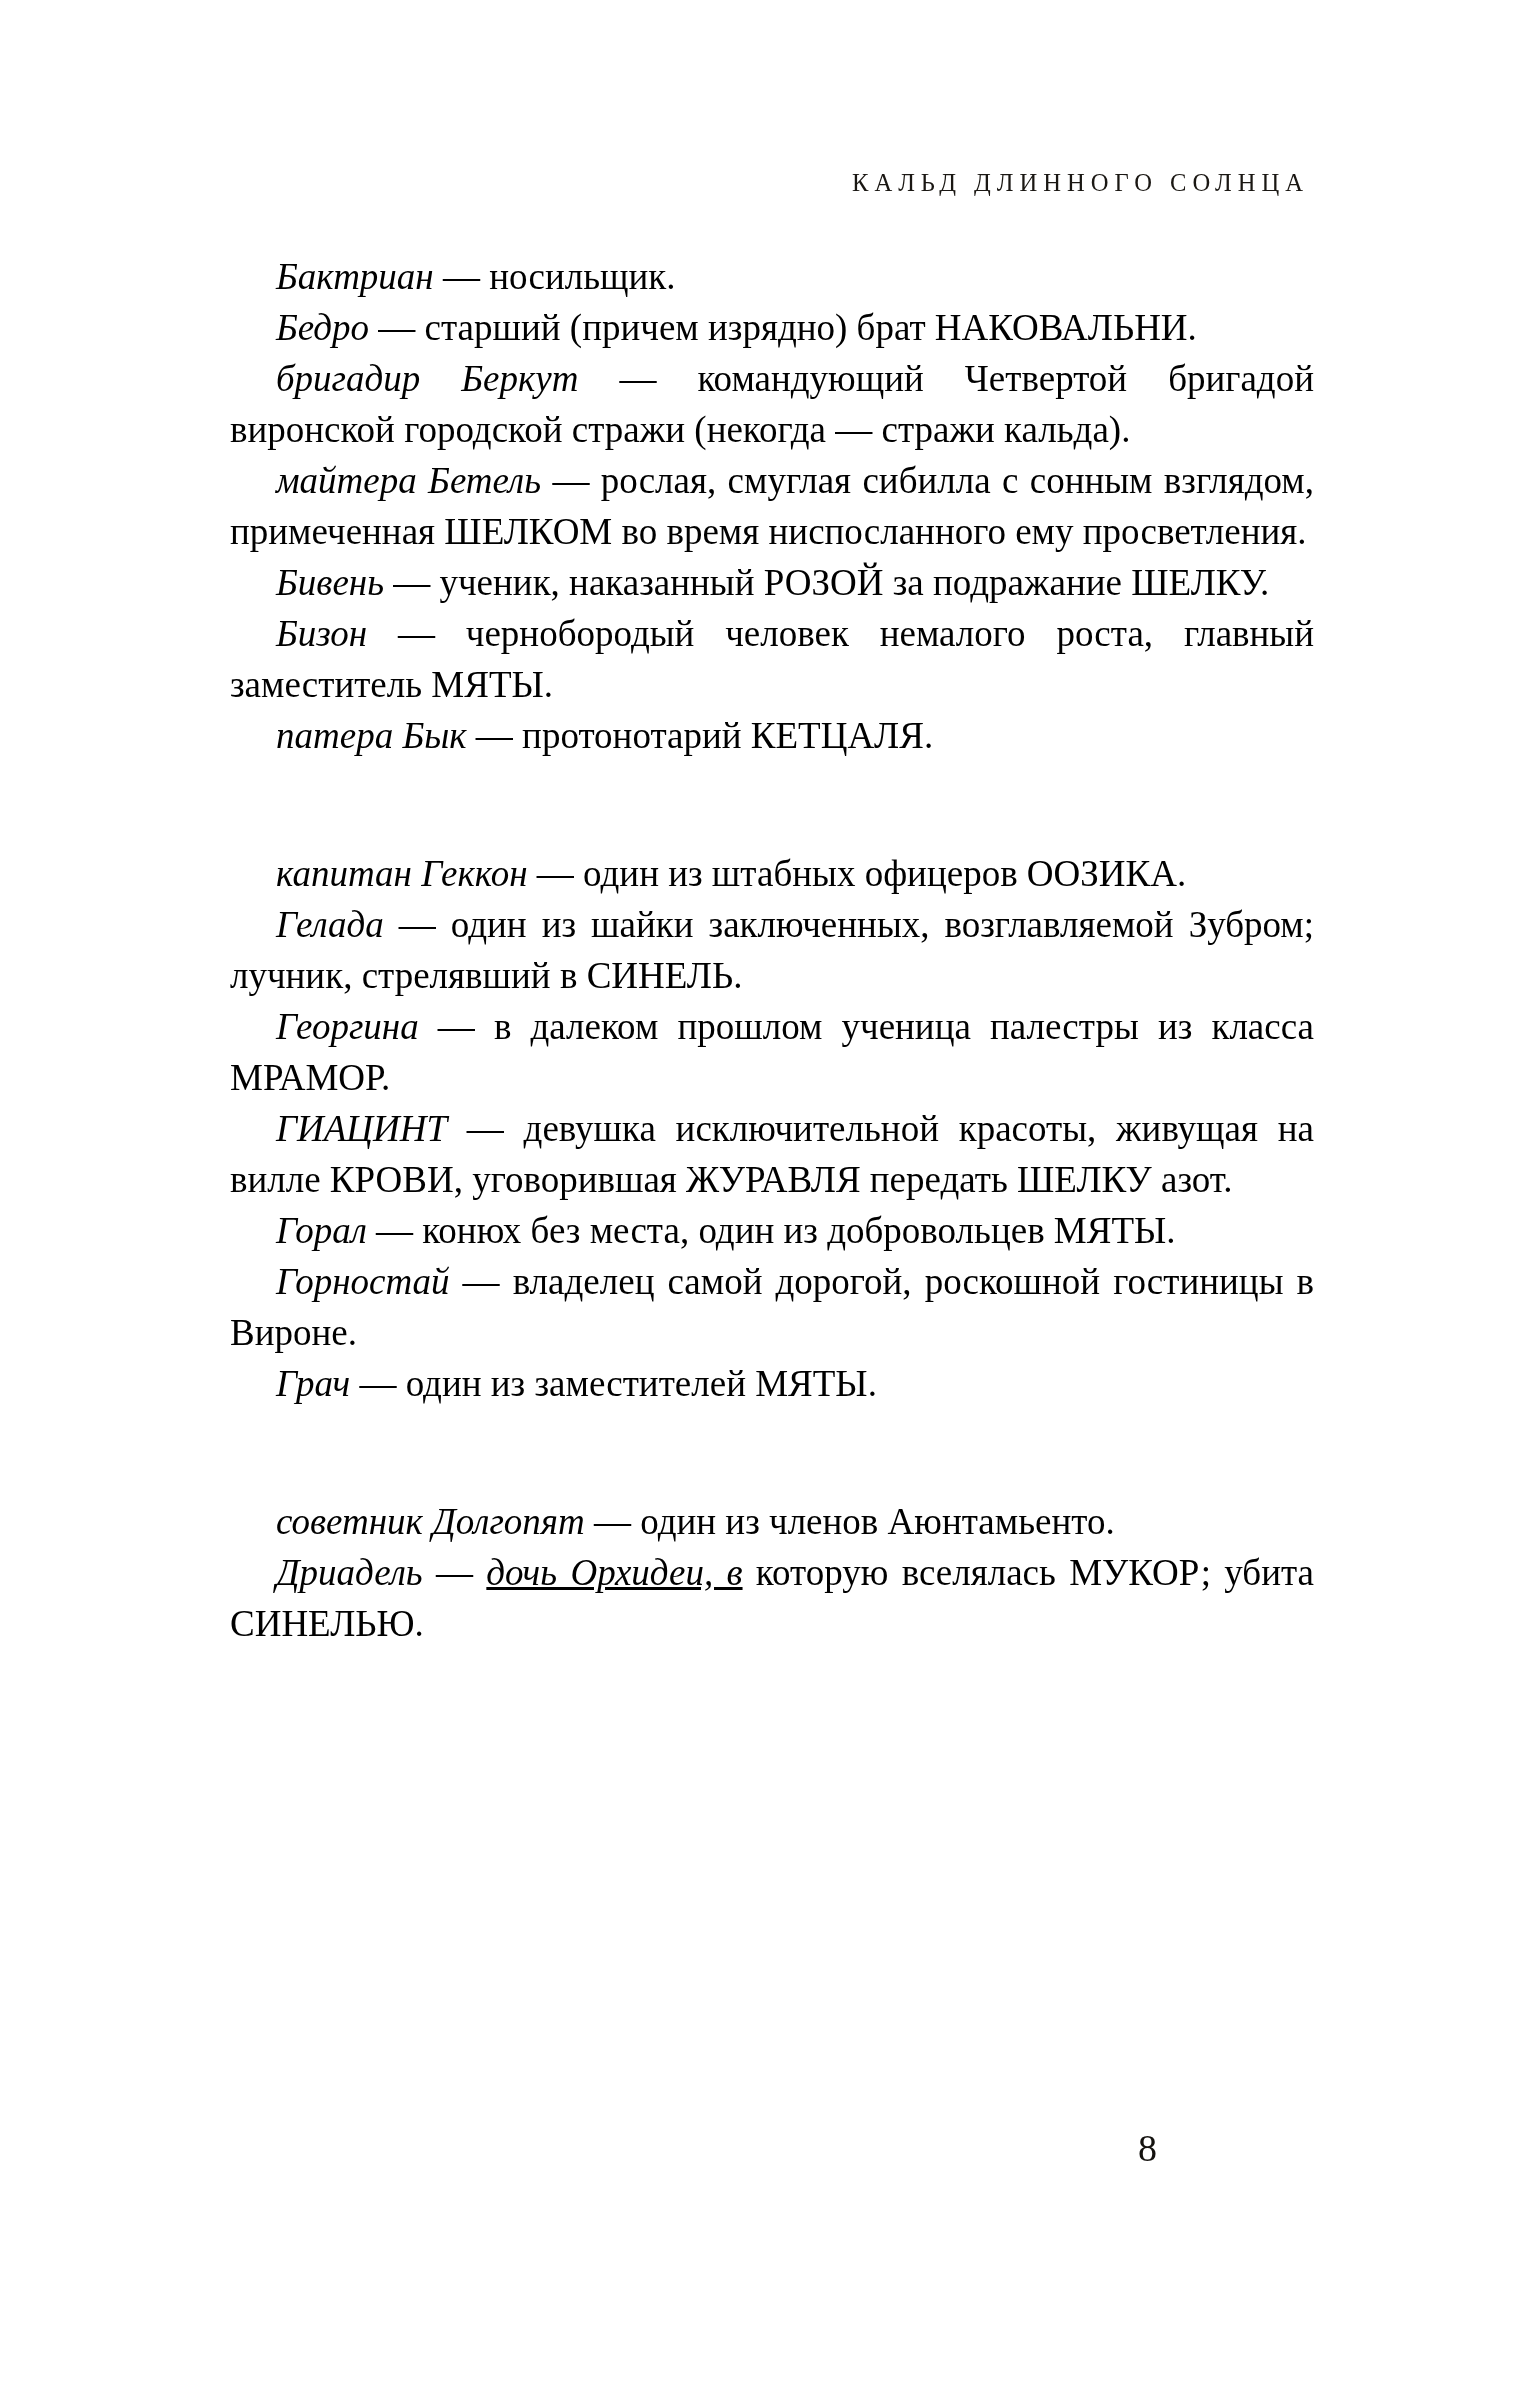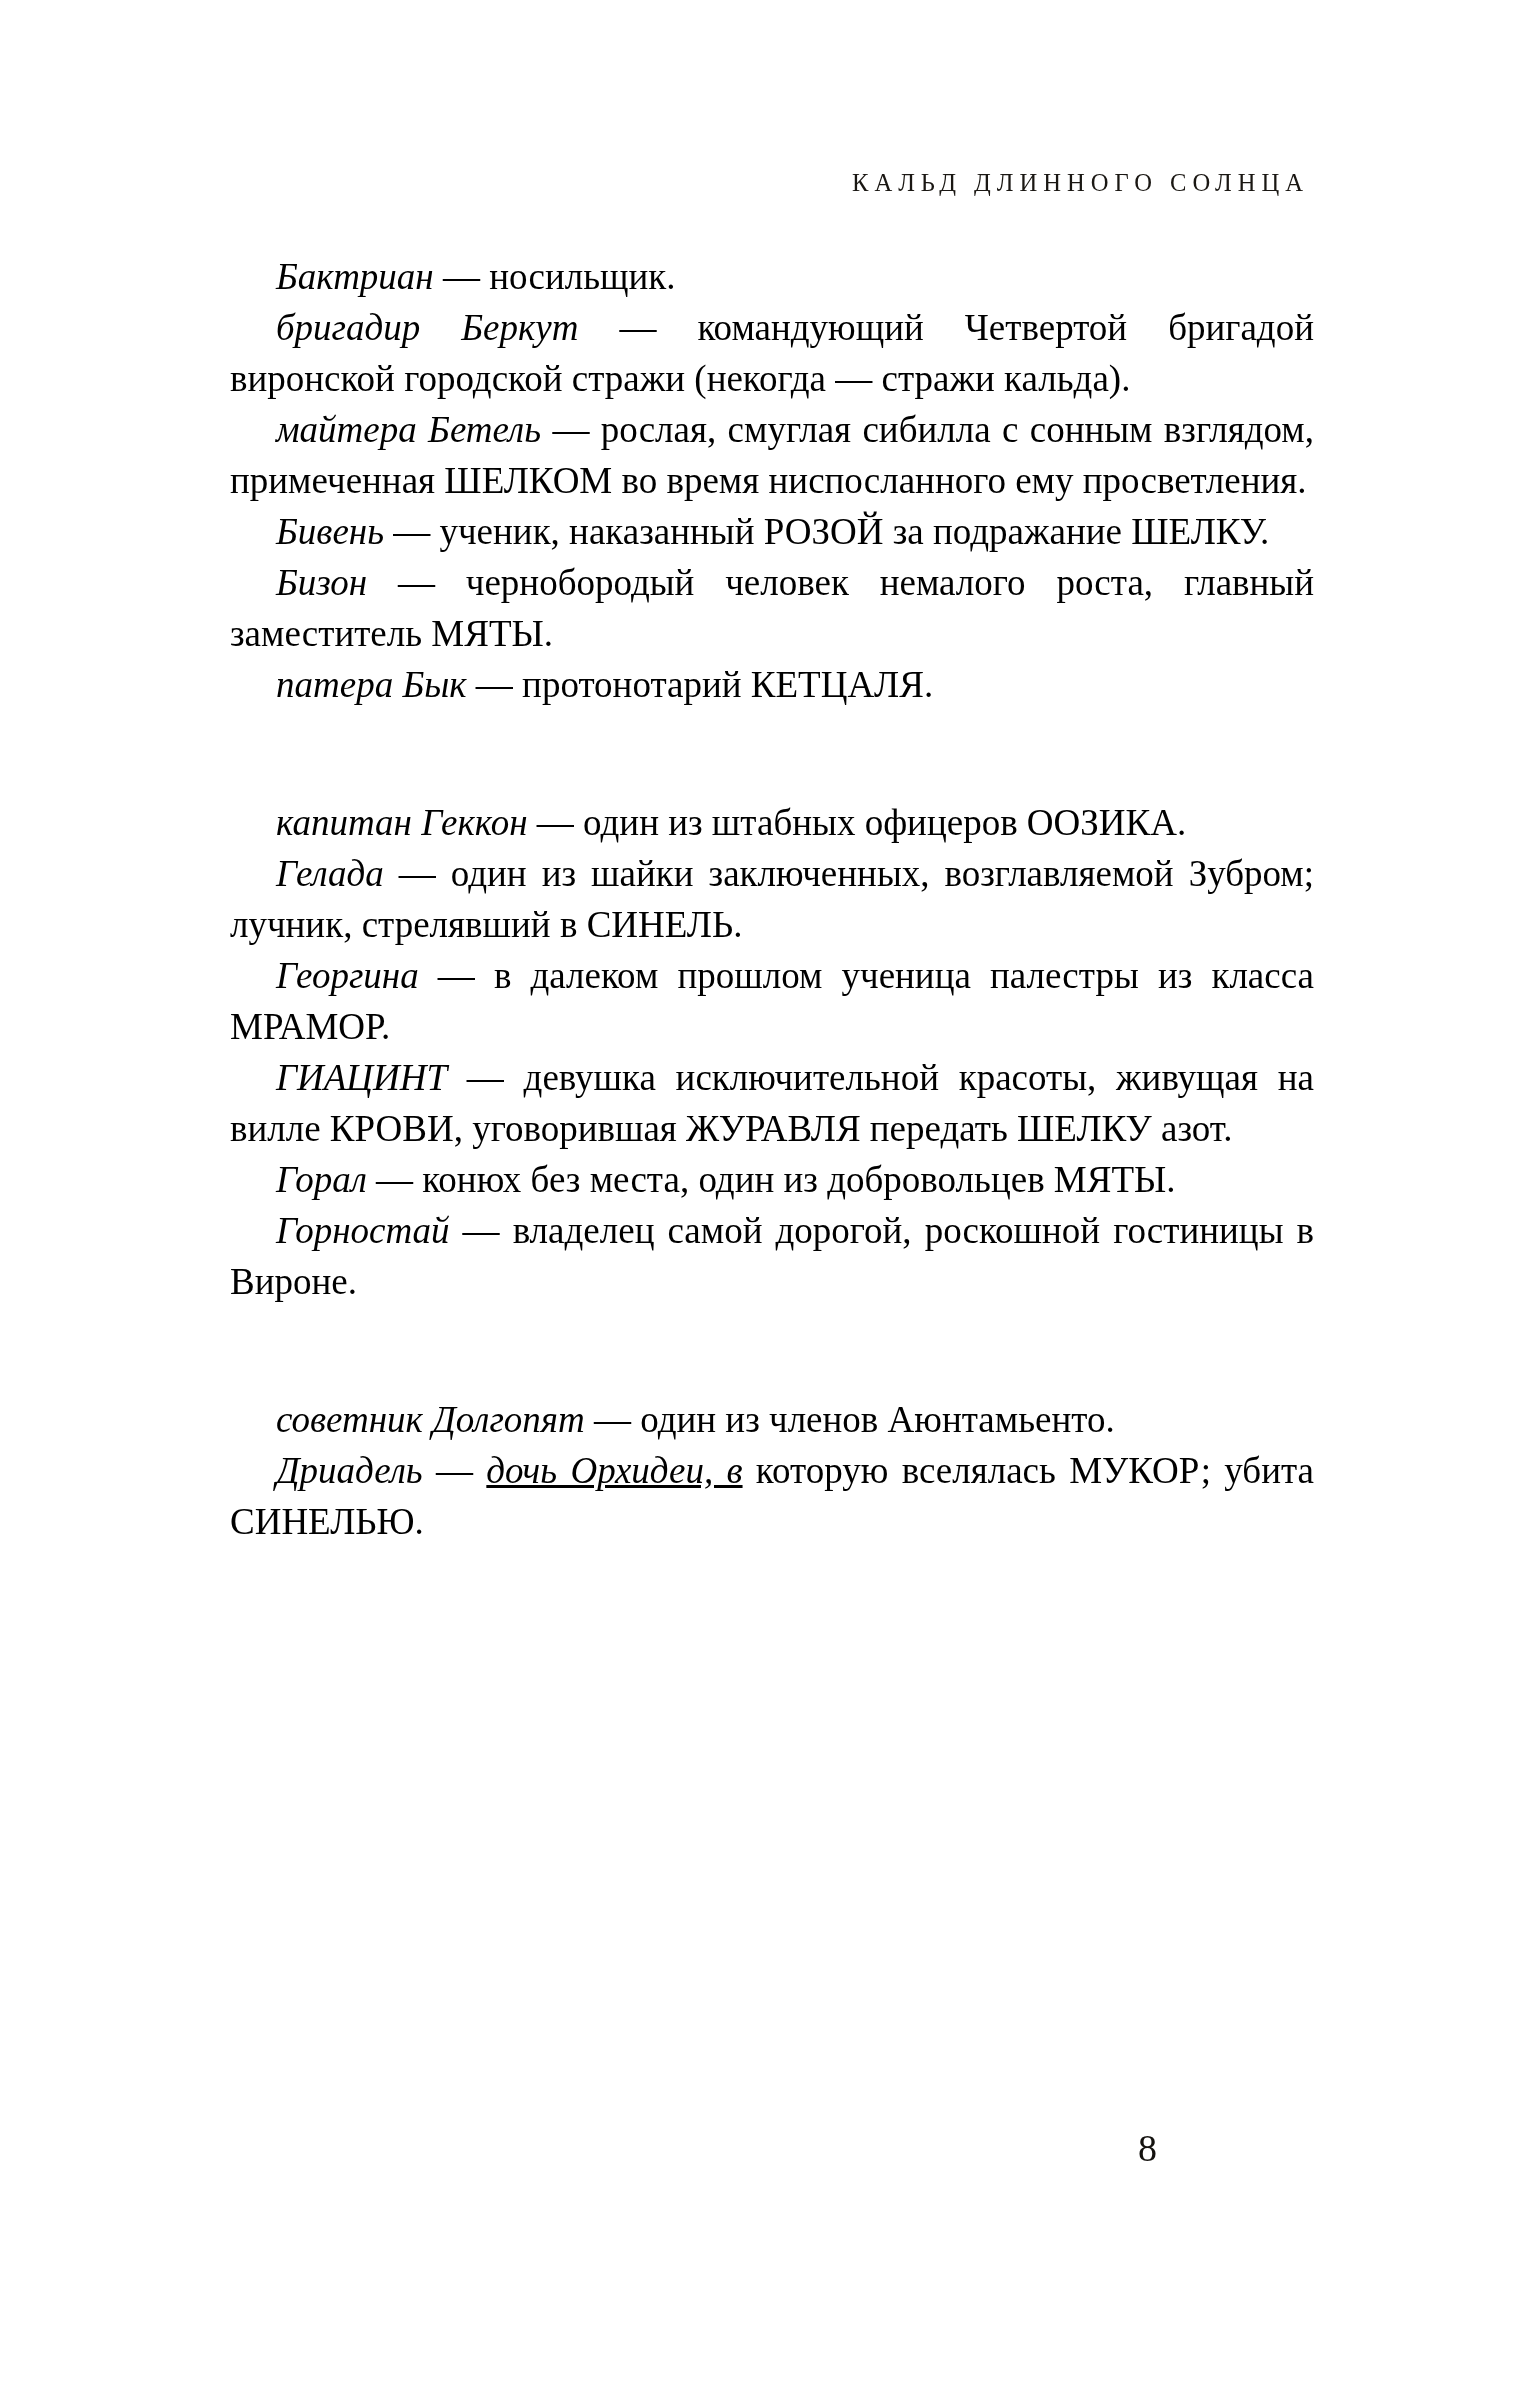--- a/index.html
+++ b/index.html
@@ -74,35 +74,37 @@
 <body>
 
 <div class="page">
 
   <div class="running-head">КАЛЬД ДЛИННОГО СОЛНЦА</div>
 
   <div class="textblock">
 
     <div class="group">
       <p class="entry"><span class="hw">Бактриан</span><span> — </span><span>носильщик.</span></p>
+      <p class="entry"><span class="hw">Бедро</span><span> — </span><span>старший (причем изрядно) брат НАКОВАЛЬНИ.</span></p>
       <p class="entry"><span class="hw">бригадир Беркут</span><span> — </span><span>командующий Четвертой бригадой виронской городской стражи (некогда — стражи кальда).</span></p>
       <p class="entry"><span class="hw">майтера Бетель</span><span> — </span><span>рослая, смуглая сибилла с сонным взглядом, примеченная ШЕЛКОМ во время ниспосланного ему просветления.</span></p>
       <p class="entry"><span class="hw">Бивень</span><span> — </span><span>ученик, наказанный РОЗОЙ за подражание ШЕЛКУ.</span></p>
       <p class="entry"><span class="hw">Бизон</span><span> — </span><span>чернобородый человек немалого роста, главный заместитель МЯТЫ.</span></p>
       <p class="entry"><span class="hw">патера Бык</span><span> — </span><span>протонотарий КЕТЦАЛЯ.</span></p>
     </div>
 
 
     <div class="group">
       <p class="entry"><span class="hw">капитан Геккон</span><span> — </span><span>один из штабных офицеров ООЗИКА.</span></p>
       <p class="entry"><span class="hw">Гелада</span><span> — </span><span>один из шайки заключенных, возглавляемой Зубром; лучник, стрелявший в СИНЕЛЬ.</span></p>
       <p class="entry"><span class="hw">Георгина</span><span> — </span><span>в далеком прошлом ученица палестры из класса МРАМОР.</span></p>
       <p class="entry"><span class="hw">ГИАЦИНТ</span><span> — </span><span>девушка исключительной красоты, живущая на вилле КРОВИ, уговорившая ЖУРАВЛЯ передать ШЕЛКУ азот.</span></p>
       <p class="entry"><span class="hw">Горал</span><span> — </span><span>конюх без места, один из добровольцев МЯТЫ.</span></p>
       <p class="entry"><span class="hw">Горностай</span><span> — </span><span>владелец самой дорогой, роскошной гостиницы в Вироне.</span></p>
+      <p class="entry"><span class="hw">Грач</span><span> — </span><span>один из заместителей МЯТЫ.</span></p>
     </div>
 
     <div class="group">
       <p class="entry"><span class="hw">советник Долгопят</span><span> — </span><span>один из членов Аюнтамьенто.</span></p>
       <p class="entry"><span class="hw">Дриадель</span><span> — </span><span class="ital-run">дочь Орхидеи, в</span><span> которую вселялась МУКОР; убита СИНЕЛЬЮ.</span></p>
     </div>
 
   </div>
 
   <div class="folio">

